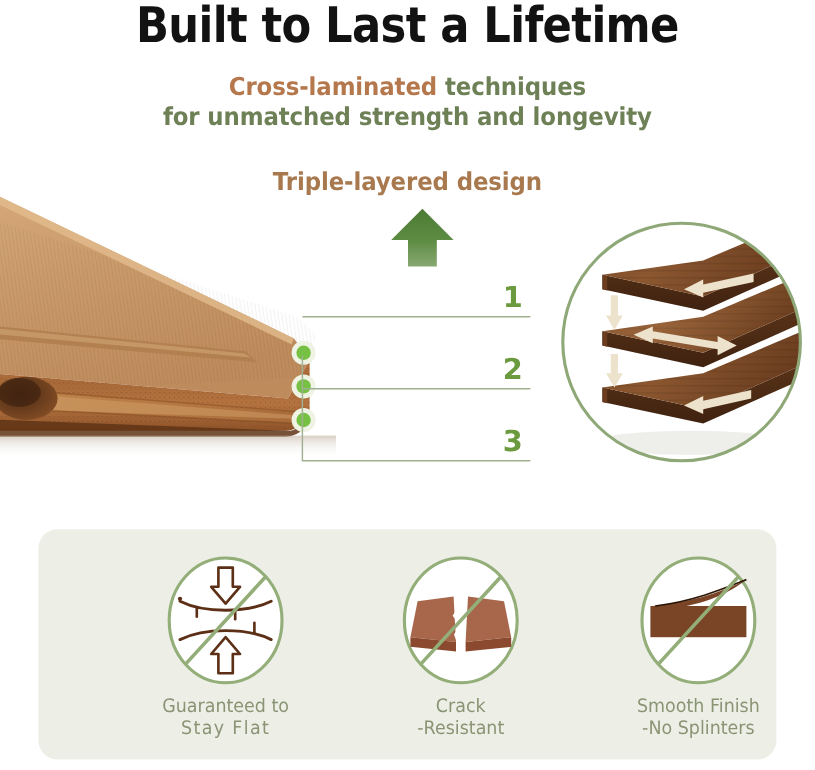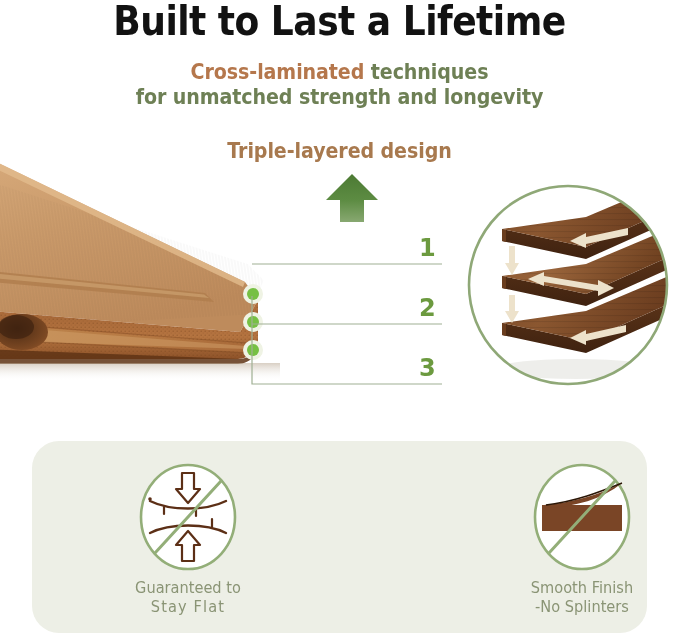--- a/index.html
+++ b/index.html
@@ -52,21 +52,21 @@
     position: absolute; font-size: 24px; font-weight: 600; color: #6C9A3F;
     font-family: "DejaVu Sans", sans-serif;
   }
 
   
   .layer-circle { position: absolute; left: 466px; top: 183px; width: 205px; height: 205px; }
 
   
   .panel {
     position: absolute; left: 32px; top: 441px; width: 615px; height: 192px;
-    background: #EDEFE6; border-radius: 27px;
+    background: #EDEFE6; border-radius: 16px;
   }
   .feature { position: absolute; top: 20px; width: 200px; text-align: center; }
   .f1 { left: 56px; }  .f2 { left: 252px; } .f3 { left: 450px; }
   .f-icon { width: 100px; height: 112px; margin: 0 auto; display: block; }
   .f-label {
     margin-top: 6px; font-size: 15.5px; line-height: 19px;
     color: #8A9475; font-weight: 500;
     font-family: "DejaVu Sans", sans-serif;
     transform: scaleX(0.94);
   }
@@ -264,20 +264,39 @@
         <path d="M44 100 L56 100 L56 84 L62 84 L50 70 L38 84 L44 84 Z" fill="#ffffff" stroke="#5C2F16" stroke-width="2.2" stroke-linejoin="round"></path>
 
         <line x1="17" y1="92" x2="83" y2="20" stroke="#93AE78" stroke-width="3" stroke-linecap="round"></line>
       </svg>
       <div class="f-label">
         <span>Guaranteed to</span>
         <span class="l2">Stay Flat</span>
       </div>
     </div>
 
+    <div class="feature f2">
+      <svg class="f-icon" viewBox="0 0 100 112">
+        <ellipse cx="50" cy="56" rx="47" ry="52" fill="#ffffff" stroke="#93AE78" stroke-width="2.6"></ellipse>
+
+        <path d="M14 40 L44 36 L46 74 L8 70 Z" fill="#A8664A"></path>
+        <path d="M8 70 L46 74 L46 82 L8 78 Z" fill="#8B4A2F"></path>
+
+        <path d="M56 36 L86 40 L92 70 L54 74 Z" fill="#A8664A"></path>
+        <path d="M54 74 L92 70 L92 78 L54 82 Z" fill="#8B4A2F"></path>
+
+        <path d="M46 36 L50 44 L45 52 L51 60 L46 68 L49 76" stroke="#ffffff" stroke-width="3" fill="none"></path>
+
+        <line x1="17" y1="92" x2="83" y2="20" stroke="#93AE78" stroke-width="3" stroke-linecap="round"></line>
+      </svg>
+      <div class="f-label">
+        <span>Crack</span>
+        <span class="l2">-Resistant</span>
+      </div>
+    </div>
 
     <div class="feature f3">
       <svg class="f-icon" viewBox="0 0 100 112">
         <ellipse cx="50" cy="56" rx="47" ry="52" fill="#ffffff" stroke="#93AE78" stroke-width="2.6"></ellipse>
 
         <rect x="10" y="44" width="80" height="26" fill="#7A4526"></rect>
 
         <path d="M12 44 C38 42 68 34 90 22 C70 38 44 46 12 47 Z" fill="#7A4526"></path>
         <path d="M90 22 C70 30 46 40 14 44" stroke="#2B1606" stroke-width="1.4" fill="none"></path>
 

